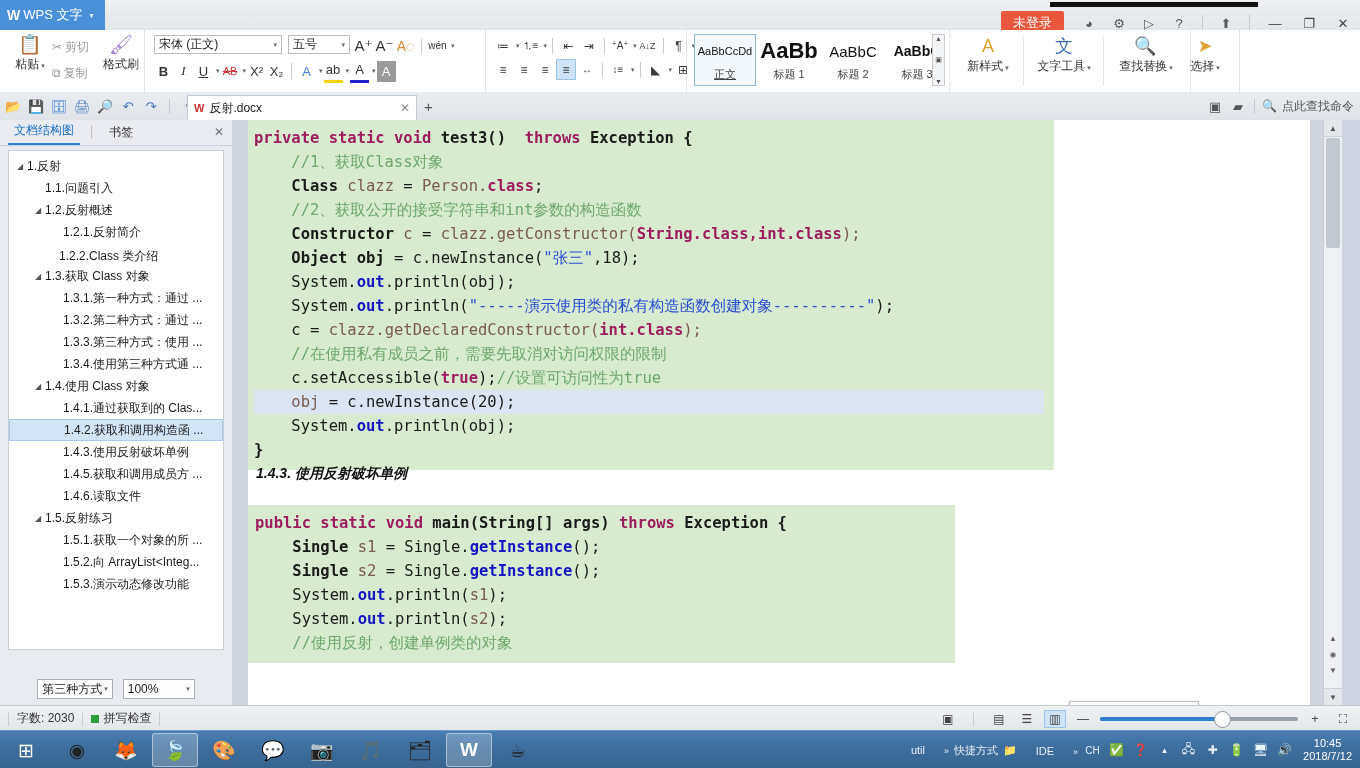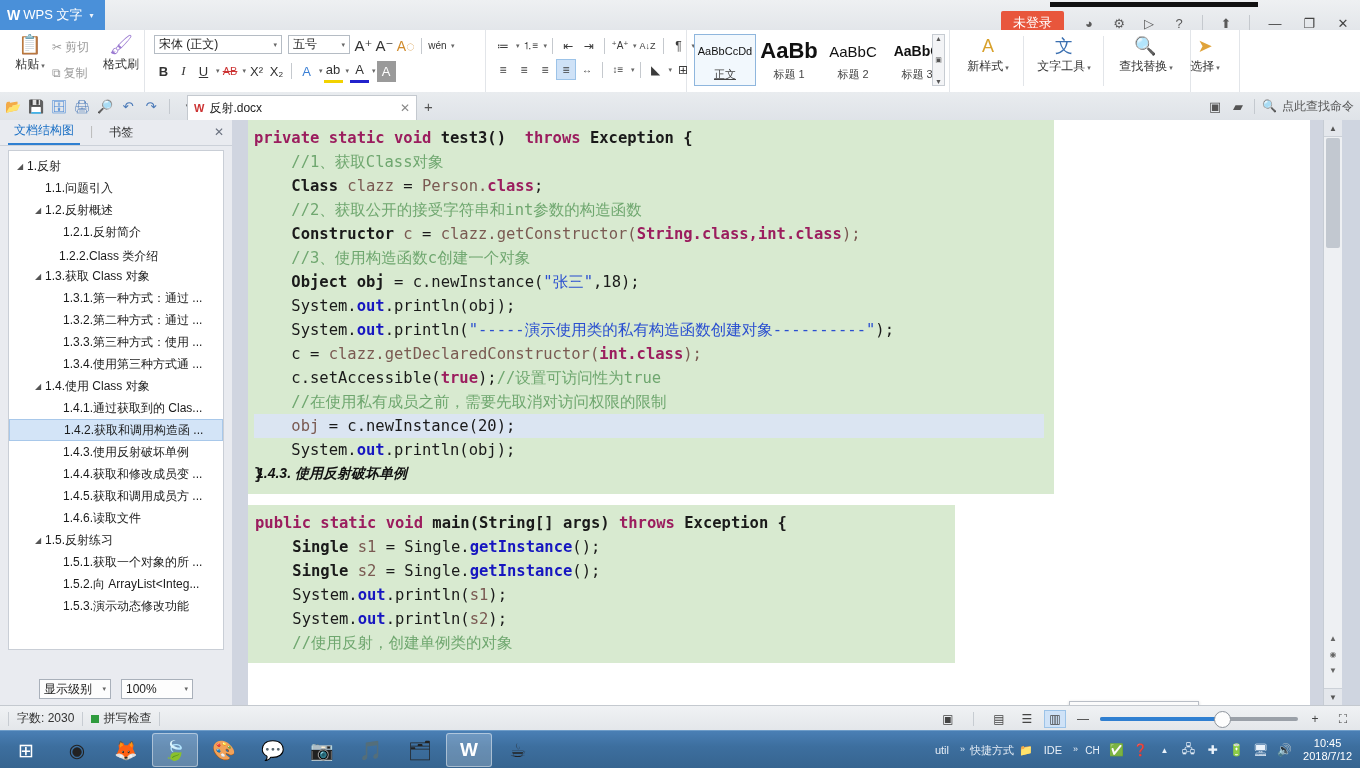--- a/index.html
+++ b/index.html
@@ -178,21 +178,21 @@
   .start{position:absolute;left:4px;top:3px;width:44px;height:32px;display:flex;align-items:center;
     justify-content:center;font-size:19px;color:#fff;}
   .tb-apps{position:absolute;left:54px;top:2px;height:34px;display:flex;align-items:center;gap:3px;}
   .tb-app{width:44px;height:32px;display:flex;align-items:center;justify-content:center;font-size:19px;
     border:1px solid transparent;border-radius:3px;}
   .tb-app.act{background:rgba(255,255,255,.22);border:1px solid rgba(255,255,255,.45);}
   .tray{position:absolute;right:4px;top:0;height:38px;display:flex;align-items:center;gap:5px;
     color:#eaf2fa;font-size:11px;}
   .tray-ico{width:19px;height:19px;display:flex;align-items:center;justify-content:center;font-size:12px;}
   .clock{text-align:center;line-height:13px;font-size:11px;color:#fff;padding:0 4px;}
-  .tgroup{display:flex;align-items:flex-start;gap:11px;font-size:11px;color:#e7eef6;}
+  .tgroup{display:flex;align-items:flex-end;gap:19px;font-size:11px;color:#e7eef6;}
 </style>
 </head>
 <body>
 
 <div class="app">
 
   <div class="titlebar">
     <div class="wps-badge">
       <span class="wlogo">W</span>
       <span class="wtext">WPS 文字</span>
@@ -446,24 +446,20 @@
           <div class="tnode sel" style="padding-left: 40px;">
             <span class="tw"></span>
             <span>1.4.2.获取和调用构造函 ...</span>
           </div>
           <div class="tnode" style="padding-left: 40px;">
             <span class="tw"></span>
             <span>1.4.3.使用反射破坏单例</span>
           </div>
           <div class="tnode" style="padding-left: 40px;">
             <span class="tw"></span>
-            <span>1.4.4.获取和修改成员变 ...</span>
-          </div>
-          <div class="tnode" style="padding-left: 40px;">
-            <span class="tw"></span>
             <span>1.4.5.获取和调用成员方 ...</span>
           </div>
           <div class="tnode" style="padding-left: 40px;">
             <span class="tw"></span>
             <span>1.4.6.读取文件</span>
           </div>
           <div class="tnode" style="padding-left: 22px;">
             <span class="tw">◢</span>
             <span>1.5.反射练习</span>
           </div>
@@ -475,45 +471,44 @@
             <span class="tw"></span>
             <span>1.5.2.向 ArrayList&lt;Integ...</span>
           </div>
           <div class="tnode" style="padding-left: 40px;">
             <span class="tw"></span>
             <span>1.5.3.演示动态修改功能</span>
           </div>
         </div>
       <div class="sb-bottom">
         <div class="sb-combo">
-          <span>显示级别</span>
+          <span>第三种方式</span>
           <span class="caret">▾</span>
         </div>
         <div class="sb-combo">
           <span>100%</span>
           <span class="caret">▾</span>
         </div>
       </div>
     </div>
 
     <div class="page">
       <div class="sheet">
         <div class="code-block cb1" id="cb1">
             <div class="cline"><span class="k">private static void </span><span class="t">test3() </span><span class="k"> throws </span><span class="t">Exception {</span></div>
             <div class="cline"><span class="pl">    </span><span class="cmt">//1、获取Class对象</span></div>
             <div class="cline"><span class="pl">    </span><span class="t">Class </span><span class="id">clazz </span><span class="pl">= </span><span class="id">Person.</span><span class="k">class</span><span class="pl">;</span></div>
             <div class="cline"><span class="pl">    </span><span class="cmt">//2、获取公开的接受字符串和int参数的构造函数</span></div>
             <div class="cline"><span class="pl">    </span><span class="t">Constructor </span><span class="id">c </span><span class="pl">= </span><span class="id">clazz.getConstructor(</span><span class="k">String.class,int.class</span><span class="id">);</span></div>
-            <div class="cline"><span class="pl">    </span><span class="cmt">//3、使用构造函数c创建一个对象</span></div>
             <div class="cline"><span class="pl">    </span><span class="t">Object obj </span><span class="pl">= c.newInstance(</span><span class="s">"张三"</span><span class="pl">,18);</span></div>
             <div class="cline"><span class="pl">    </span><span class="pl">System.</span><span class="it">out</span><span class="pl">.println(obj);</span></div>
             <div class="cline"><span class="pl">    </span><span class="pl">System.</span><span class="it">out</span><span class="pl">.println(</span><span class="s">"-----演示使用类的私有构造函数创建对象----------"</span><span class="pl">);</span></div>
             <div class="cline"><span class="pl">    </span><span class="pl">c = </span><span class="id">clazz.getDeclaredConstructor(</span><span class="k">int.class</span><span class="id">);</span></div>
+            <div class="cline"><span class="pl">    </span><span class="cmt">//在使用私有成员之前，需要先取消对访问权限的限制</span></div>
             <div class="cline"><span class="pl">    </span><span class="pl">c.setAccessible(</span><span class="k">true</span><span class="pl">);</span><span class="cmt">//设置可访问性为true</span></div>
-            <div class="cline"><span class="pl">    </span><span class="cmt">//在使用私有成员之前，需要先取消对访问权限的限制</span></div>
             <div class="cline hl"><span class="pl">    </span><span class="id">obj </span><span class="pl">= c.newInstance(20);</span></div>
             <div class="cline"><span class="pl">    </span><span class="pl">System.</span><span class="it">out</span><span class="pl">.println(obj);</span></div>
             <div class="cline"><span class="t">}</span></div>
           </div>
         <div class="heading">1.4.3. 使用反射破坏单例</div>
         <div class="code-block cb2" id="cb2">
             <div class="cline"><span class="k">public static void </span><span class="t">main(String[] args) </span><span class="k">throws </span><span class="t">Exception {</span></div>
             <div class="cline"><span class="pl">    </span><span class="t">Single </span><span class="id">s1 </span><span class="pl">= Single.</span><span class="it">getInstance</span><span class="pl">();</span></div>
             <div class="cline"><span class="pl">    </span><span class="t">Single </span><span class="id">s2 </span><span class="pl">= Single.</span><span class="it">getInstance</span><span class="pl">();</span></div>
             <div class="cline"><span class="pl">    </span><span class="pl">System.</span><span class="it">out</span><span class="pl">.println(</span><span class="id">s1</span><span class="pl">);</span></div>

